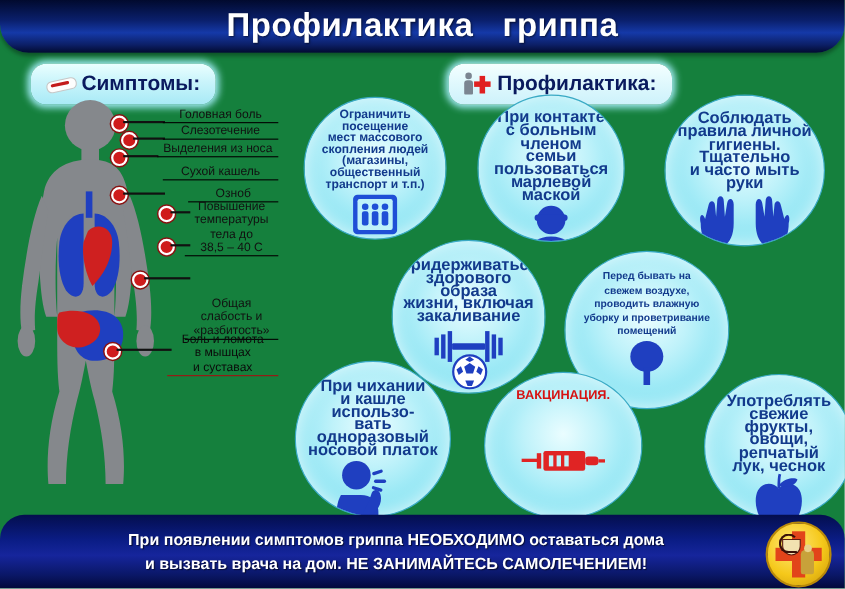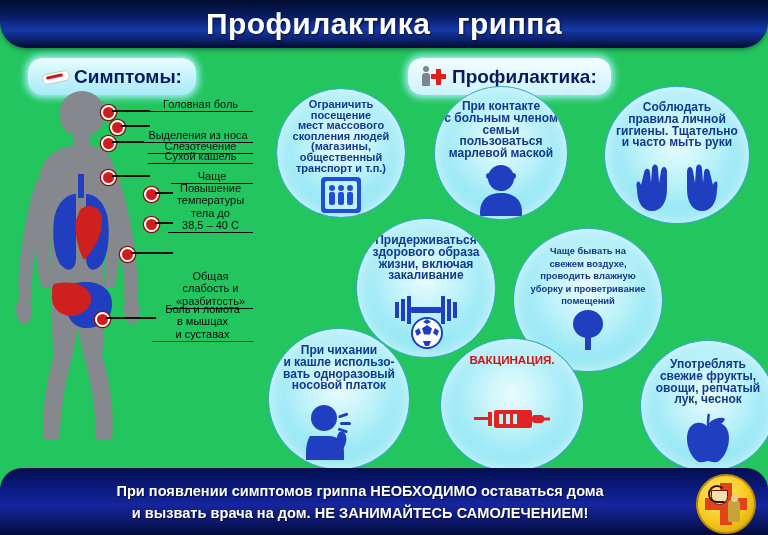--- a/index.html
+++ b/index.html
@@ -1,21 +1,21 @@
 <!DOCTYPE html>
 <html><head>
 <meta charset="utf-8">
 <style>
   html,body{margin:0;padding:0;background:#fff;}
   body{
     width:768px;height:535px;position:relative;overflow:hidden;
     font-family:"Liberation Sans","DejaVu Sans",sans-serif;
     background:#ffffff;
   }
-  #poster{position:absolute;inset:0;background:#22c55e;}
+  #poster{position:absolute;inset:0;background:#15803d;}
 
   
   .title-banner{
     position:absolute;left:0;top:0;width:768px;height:48px;
     background:linear-gradient(180deg,#010a2e 0%,#0a1f6b 38%,#1539a8 62%,#0c1f66 85%,#020a30 100%);
     border-radius:0 0 26px 26px;
     display:flex;align-items:center;justify-content:center;
     box-shadow:0 2px 4px rgba(0,0,0,.35);
   }
   .title-banner .txt{
@@ -63,21 +63,21 @@
   .bub{
     position:absolute;border-radius:50%;
     background:radial-gradient(circle at 50% 42%,#eafdff 0%,#bff2fa 34%,#8fe6f4 66%,#66d7ec 100%);
     border:1.6px solid #3aa9c4;
     box-shadow:inset 0 0 18px rgba(255,255,255,.85);
     display:flex;flex-direction:column;align-items:center;
     overflow:hidden;
   }
   .bub .btxt{
     color:#123a8c;font-weight:bold;text-align:center;
-    font-size:12px;line-height:11.8px;padding:0 9px;
+    font-size:15px;line-height:11.8px;padding:0 9px;
   }
   .bub .art{flex:1;display:flex;align-items:center;justify-content:center;width:100%;}
   .vac-title{color:#d61212;font-weight:bold;font-size:11.6px;line-height:13px;}
   .vac-body{color:#0e2f86;font-weight:bold;font-size:11px;line-height:12.4px;padding:0 6px;text-align:center;}
 
   
   .footer{
     position:absolute;left:0;bottom:0;width:768px;height:67px;
     background:linear-gradient(180deg,#040e4e 0%,#0b1d86 35%,#16259c 55%,#0a1766 82%,#03093a 100%);
     border-radius:22px 22px 0 0;
@@ -151,33 +151,33 @@
       <path d="M46 196 C62 192 78 196 82 206 C86 216 78 226 64 228 C52 228 44 220 44 210 C44 202 44 198 46 196 Z" fill="#cf2020"></path>
     </svg>
   </div>
 
   <span class="dot" style="left:101px;top:105px;"></span>
   <span class="lead" style="left:112px;top:110px;width:38px;"></span>
   <div class="sym" style="left:148px;top:98px;width:105px;">Головная боль</div>
 
   <span class="dot" style="left:110px;top:120px;"></span>
   <span class="lead" style="left:121px;top:125px;width:29px;"></span>
-  <div class="sym" style="left:148px;top:113px;width:105px;margin-top:27px;">Слезотечение</div>
+  <div class="sym" style="left:148px;top:113px;width:105px;">Слезотечение</div>
 
   <span class="dot" style="left:101px;top:136px;"></span>
   <span class="lead" style="left:112px;top:141px;width:32px;"></span>
   <div class="sym" style="left:143px;top:129px;width:110px;">Выделения из носа</div>
 
   <span class="dot" style="left:101px;top:170px;"></span>
   <span class="lead" style="left:112px;top:175px;width:38px;"></span>
   <div class="sym" style="left:148px;top:150px;width:105px;">Сухой кашель</div>
 
   <span class="dot" style="left:144px;top:187px;"></span>
   <span class="lead" style="left:155px;top:192px;width:18px;"></span>
-  <div class="sym" style="left:171px;top:170px;width:82px;">Чаще</div>
+  <div class="sym" style="left:171px;top:170px;width:82px;">Озноб</div>
 
   <span class="dot" style="left:144px;top:217px;"></span>
   <span class="lead" style="left:155px;top:222px;width:18px;"></span>
   <div class="sym" style="left:168px;top:182px;width:85px;white-space:pre-line;">Повышение
 температуры
 тела до
 38,5 – 40 С</div>
 
   <span class="dot" style="left:120px;top:247px;"></span>
   <span class="lead" style="left:131px;top:252px;width:42px;"></span>
@@ -266,21 +266,21 @@
           <polygon points="40,28 44,31 40,33 36,31"></polygon>
           <polygon points="28,40 32,37 34,42 30,45"></polygon>
           <polygon points="52,40 48,37 46,42 50,45"></polygon>
           <polygon points="36,50 44,50 42,55 38,55"></polygon>
         </g>
       </svg>
     </div>
   </div>
 
   <div class="bub" style="left:513px;top:228px;width:148px;height:142px;">
-    <div class="btxt" style="white-space:pre-line;padding-top:16px;font-size:9.4px;line-height:12.6px;">Чаще бывать на
+    <div class="btxt" style="white-space:pre-line;padding-top:16px;font-size:9.4px;line-height:12.6px;">Перед бывать на
 свежем воздухе,
 проводить влажную
 уборку и проветривание
 помещений</div>
     <div class="art" style="align-items:flex-start;">
       <svg width="44" height="42" viewBox="0 0 44 42">
         <ellipse cx="22" cy="16" rx="15" ry="14" fill="#1f3fc0"></ellipse>
         <rect x="19" y="26" width="6" height="16" fill="#1f3fc0"></rect>
       </svg>
     </div>

